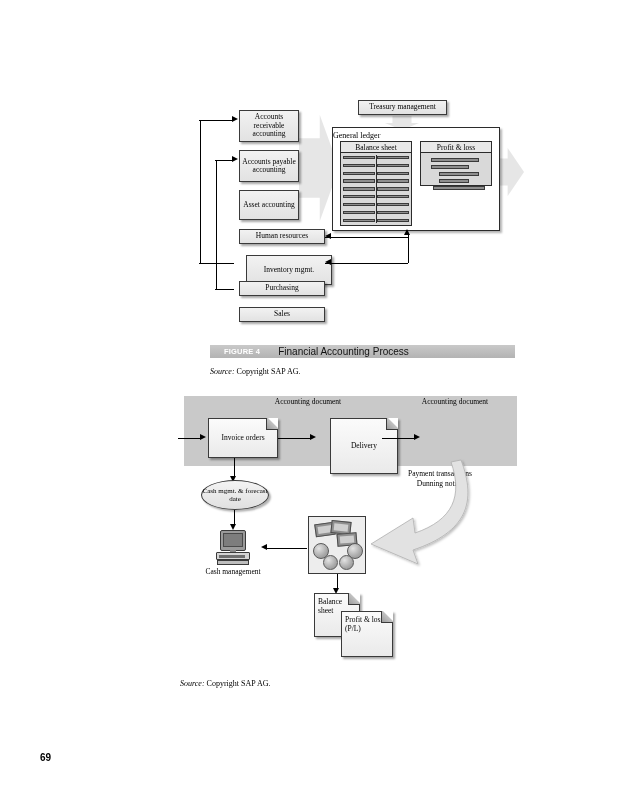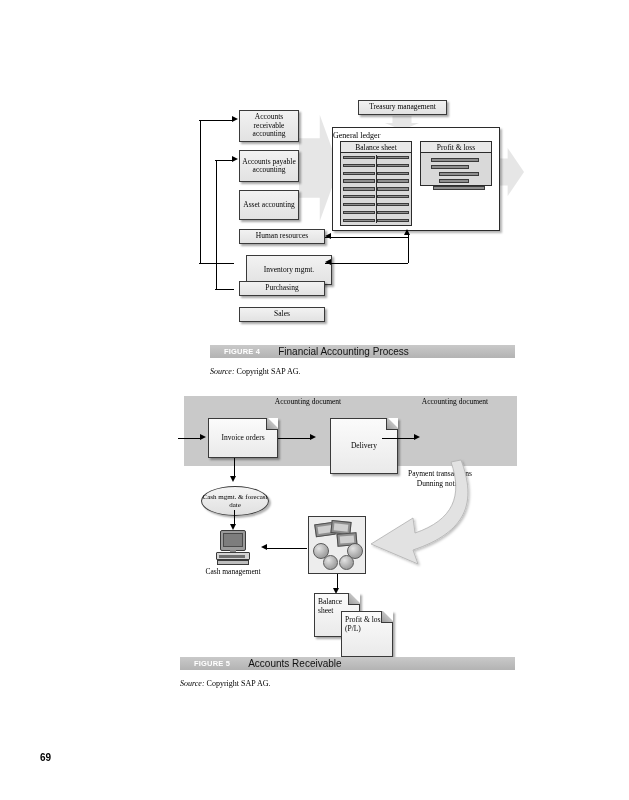--- a/index.html
+++ b/index.html
@@ -281,21 +281,21 @@
       <span>Delivery</span>
     </div>
 
     <div class="hline" style="left:207px;top:45.5px;width:32px;"></div>
     <div class="arrowR" style="left:239px;top:42px;"></div>
 
 
     <div class="vline" style="left:58.5px;top:66px;height:20px;"></div>
     <div class="arrowD" style="left:55px;top:84px;"></div>
 
-    <div class="ellipse" style="left:26px;top:94px;width:68px;height:30px;">
+    <div class="ellipse" style="left:26px;top:88px;width:68px;height:30px;">
       <span>Cash mgmt. &amp; forecast date</span>
     </div>
 
     <div class="vline" style="left:58.5px;top:118px;height:16px;"></div>
     <div class="arrowD" style="left:55px;top:132px;"></div>
 
     <div class="pc" style="left:41px;top:138px;width:34px;height:36px;">
       <div class="mon"></div>
         <div class="scr"></div>
         <div class="neck"></div>
@@ -343,23 +343,19 @@
                C 302 110, 292 140, 238 158
                L 243 172
                L 196 152
                L 238 126
                L 240 141
                C 278 128, 288 104, 276 70
                Z" fill="#e2e2e2" stroke="#b0b0b0" stroke-width="0.8" filter="url(#sh)"></path>
     </svg>
   </div>
 
-  <div class="capbar" style="left:180px;top:657px;width:335px;">
-    <span class="tag">FIGURE 5</span>
-    <span class="ttl">Accounts Receivable</span>
-  </div>
   <div class="srcline" style="left:180px;top:679px;">
     <i>Source:</i>
     <span>Copyright SAP AG.</span>
   </div>
 
   <div class="pageno">69</div>
 </div>
 
 </body></html>

